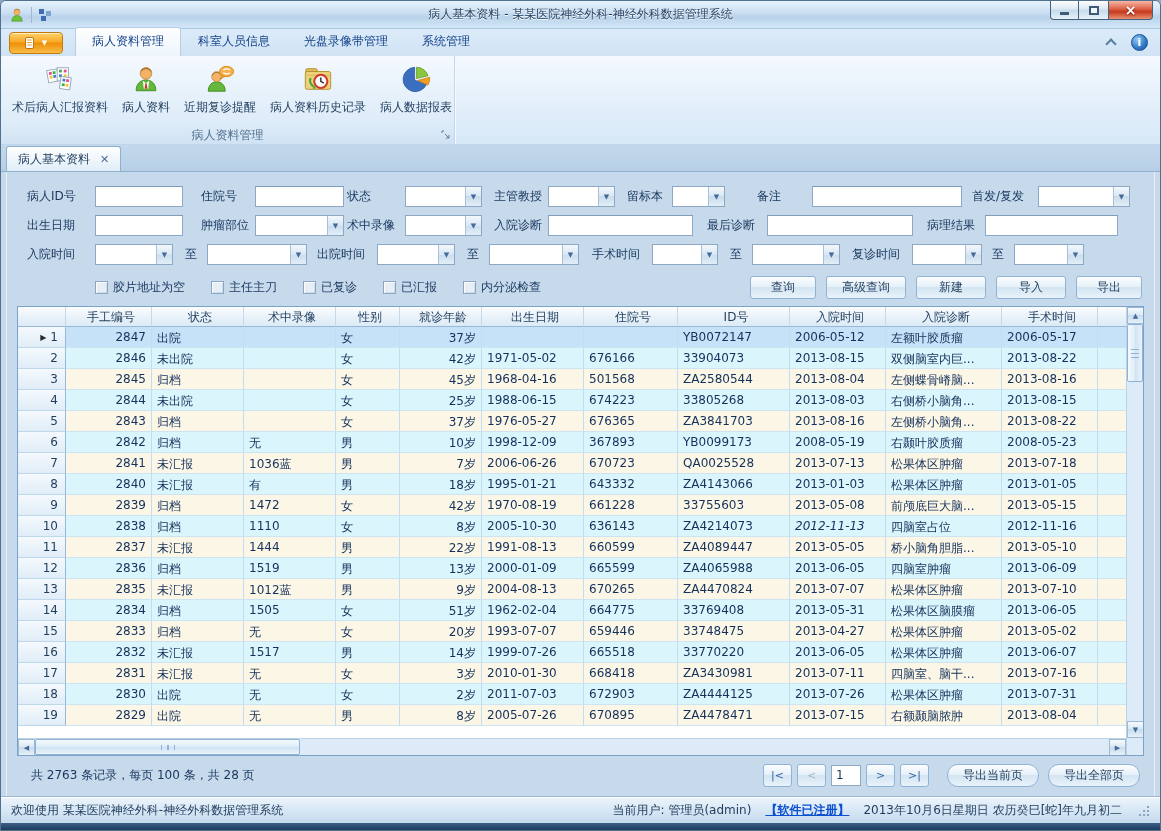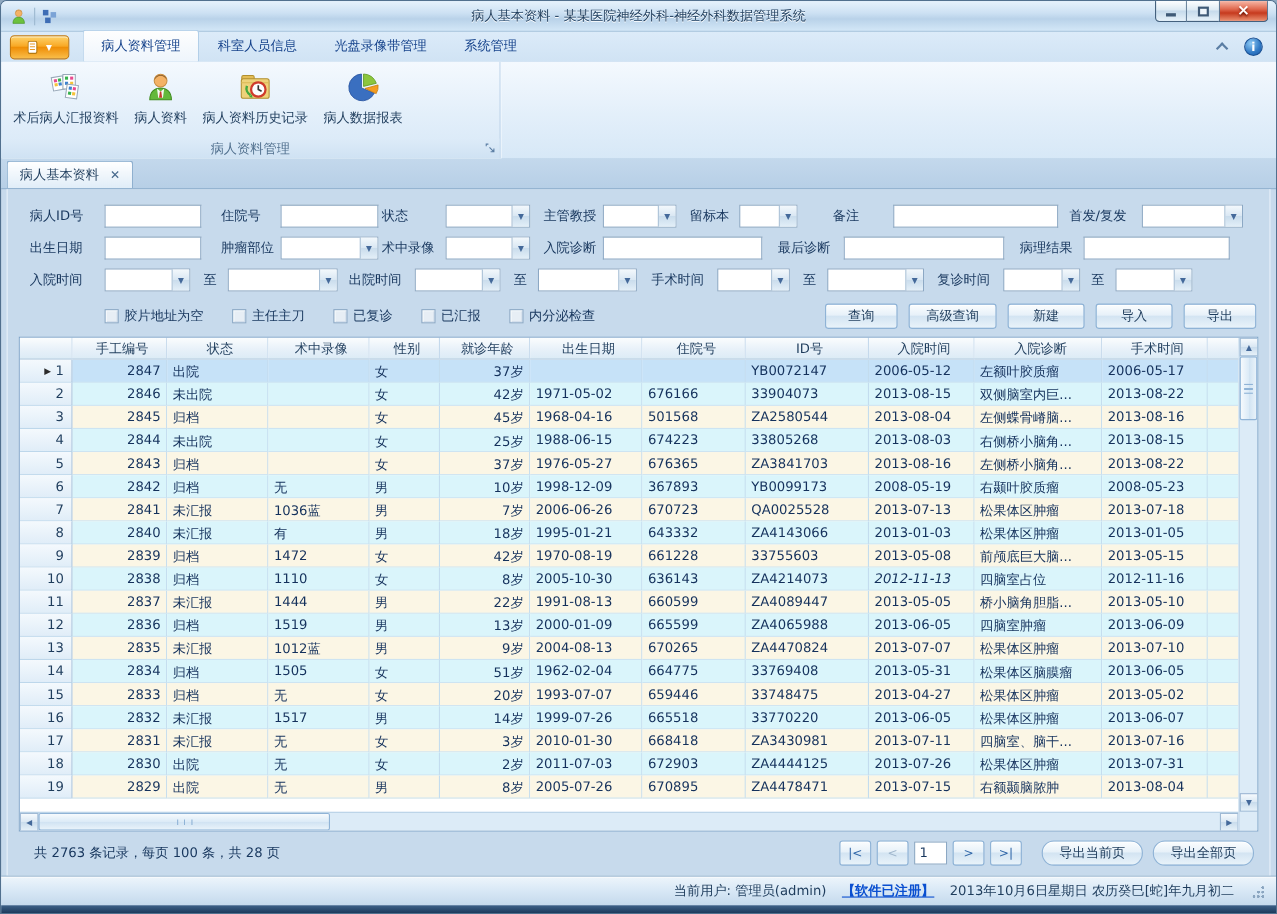--- a/index.html
+++ b/index.html
@@ -201,20 +201,33 @@
                 <path d="M15.3 20.5h1.4l.8 6h-3z" fill="#c43b2b"></path>
                 <circle cx="16" cy="10" r="6.2" fill="#f4b266" stroke="#c78d42"></circle>
                 <path d="M10 9.2a6.2 6.2 0 0 1 12 0c-1.8-2.8-3.7-3.9-6-3.9s-4.2 1.1-6 3.9z" fill="#7d5426"></path>
               </svg>
             </div>
             <div class="rlabel">病人资料</div>
           </div>
           <div class="rbtn">
             <div class="ricon">
               <svg width="30" height="30" viewBox="0 0 32 32">
+                <path d="M3.5 29c0-6.5 4-10 9-10s9 3.5 9 10z" fill="#64b83c" stroke="#3f8c1e"></path>
+                <circle cx="12.5" cy="13.5" r="5.3" fill="#f4b266" stroke="#c78d42"></circle>
+                <path d="M7.4 12.6a5.3 5.3 0 0 1 10.2 0c-1.5-2.4-3.2-3.3-5.1-3.3s-3.6.9-5.1 3.3z" fill="#7d5426"></path>
+                <ellipse cx="23" cy="8" rx="7.5" ry="5.5" fill="#f9b04a" stroke="#d98a1d"></ellipse>
+                <path d="M18 12l-2 4 5-2.5z" fill="#f9b04a" stroke="#d98a1d"></path>
+                <path d="M19.5 6.5c2-1.5 5-1.5 7 0M19.5 9.5c2 1.2 5 1.2 7 0" stroke="#fff" fill="none" stroke-width="1.4"></path>
+              </svg>
+            </div>
+            <div class="rlabel">近期复诊提醒</div>
+          </div>
+          <div class="rbtn">
+            <div class="ricon">
+              <svg width="30" height="30" viewBox="0 0 32 32">
                 <rect x="3" y="5" width="12" height="6" rx="1.5" fill="#e3bd56" stroke="#b18f2f"></rect>
                 <rect x="2.5" y="8" width="27" height="19" rx="2" fill="#eed27a" stroke="#b18f2f"></rect>
                 <path d="M2.5 12h27" stroke="#d9b954"></path>
                 <path d="M8 15a7.5 7.5 0 0 0 3.5 9" stroke="#45a83d" stroke-width="2.4" fill="none"></path>
                 <path d="M10 25.8l3.4.8-.6-3.4z" fill="#45a83d"></path>
                 <circle cx="19" cy="18.5" r="7" fill="#fdfdfd" stroke="#cf3b2b" stroke-width="2.2"></circle>
                 <path d="M19 14.5v4l3.2 1.8" stroke="#333" stroke-width="1.6" fill="none"></path>
               </svg>
             </div>
             <div class="rlabel">病人资料历史记录</div>
@@ -748,20 +761,21 @@
           <button class="pgbtn">&gt;|</button>
         </div>
       <div class="xbtns">
         <button class="abtn wide">导出当前页</button>
         <button class="abtn wide">导出全部页</button>
       </div>
     </div>
   </div>
 
   <div class="statusbar">
+    <span>欢迎使用 某某医院神经外科-神经外科数据管理系统</span>
     <span class="spacer"></span>
     <span>当前用户: 管理员(admin)</span>
     <a class="reglink">【软件已注册】</a>
     <span>2013年10月6日星期日 农历癸巳[蛇]年九月初二</span>
     <span class="grip"></span>
   </div>
 
   <div class="bottomedge"></div>
 </div>
 

